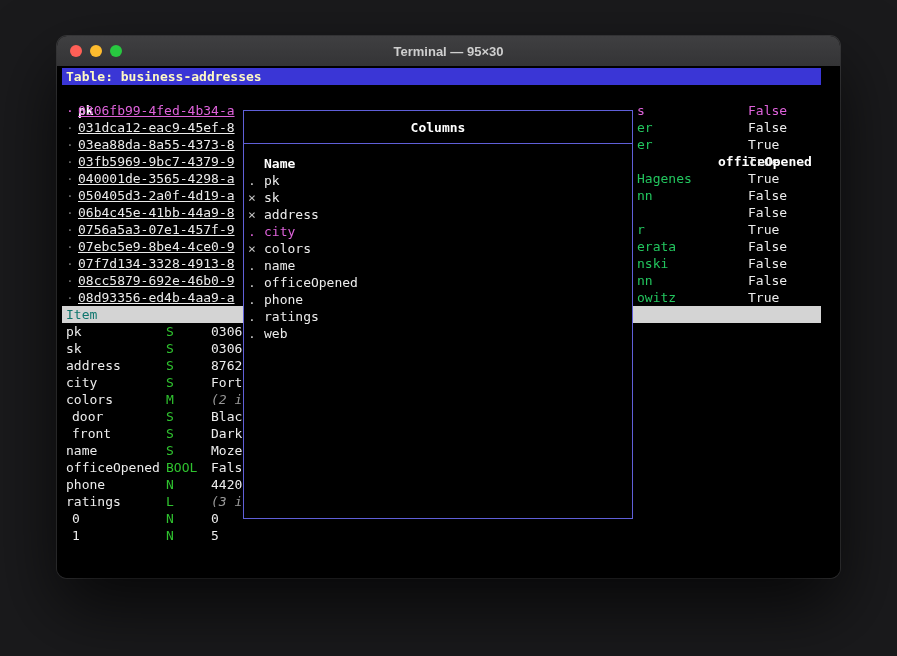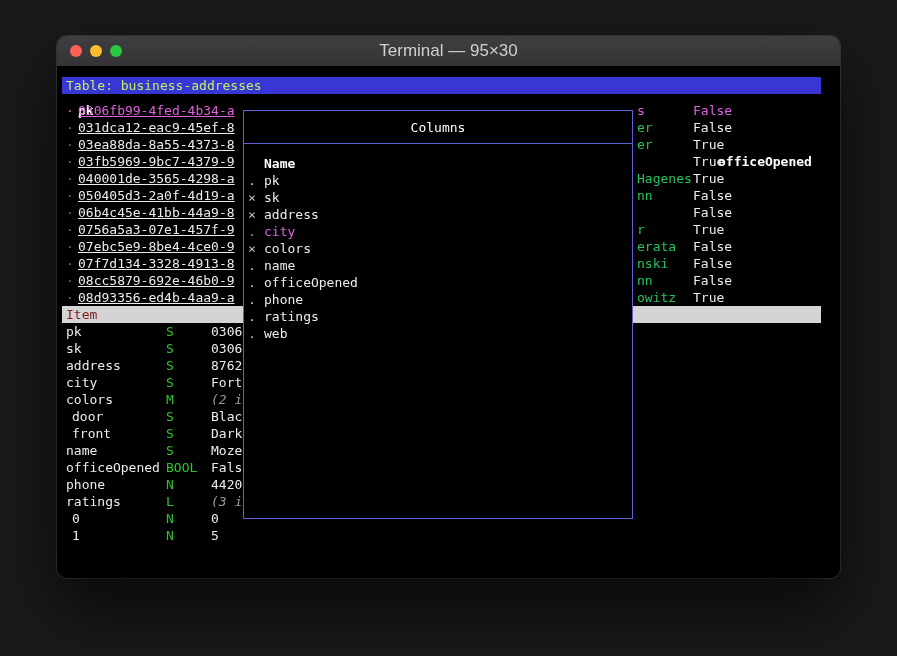--- a/index.html
+++ b/index.html
@@ -17,76 +17,76 @@
   }
 
   .titlebar {
     position:absolute; top:0; left:0; right:0; height:30px;
     background:linear-gradient(#3f3f41,#343436);
     border-bottom:1px solid #222;
     display:flex; align-items:center; justify-content:center;
   }
   .titlebar-title {
     font-family:"Liberation Sans",sans-serif;
-    font-size:17px; font-weight:400; color:#cfcfcf;
+    font-size:13px; font-weight:700; color:#cfcfcf;
   }
   .lights { position:absolute; left:13px; top:9px; display:flex; gap:8px; }
   .light { width:12px; height:12px; border-radius:50%; display:inline-block; }
   .light.red    { background:var(--light-red,#ff5f57); }
   .light.yellow { background:var(--light-yellow,#febc2e); }
   .light.green  { background:var(--light-green,#28c840); }
 
   .term {
     position:absolute; top:30px; left:0; right:0; bottom:0;
     background:#000; color:#ececec;
     font-size:13px; line-height:17px; white-space:pre;
   }
 
   
   .bar {
     position:absolute; left:5px; width:759px; height:17px;
     box-sizing:border-box; padding-left:4px;
   }
-  .bar.blue { top:11px; background:var(--accent-blue,#3a36d6); color:#bef264; font-weight:400; }
-  .bar.gray { background:var(--bar-gray,#d4d4d4); color:#7f1d1d; }
+  .bar.blue { top:2px; background:var(--accent-blue,#3a36d6); color:#fef9c3; font-weight:700; }
+  .bar.gray { background:var(--bar-gray,#d4d4d4); color:#0f766e; }
   .bar.item-bar { top:240px; }
   .bar.results-bar { top:478px; }
 
   
   .thead { position:absolute; top:19px; left:0; width:764px; height:17px; font-weight:700; color:#fff; }
   .thead span { position:absolute; }
   .h-pk { left:21px; } .h-city { left:317px; } .h-name { left:485px; } .h-office { left:661px; }
 
   
   .table-rows { position:absolute; top:36px; left:0; width:764px; }
   .trow { position:relative; height:17px; }
   .trow span { position:absolute; }
   .c-dot { left:9px; color:#707070; }
   .c-pk { left:21px; color:#ececec;text-decoration:underline; }
   .c-frag { left:580px; color:#22c55e; }
-  .c-office { left:636px; color:#ececec; }
+  .c-office { left:691px; color:#ececec; }
   .trow.sel .c-pk, .trow.sel .c-frag, .trow.sel .c-office, .trow.sel .c-dot { color:var(--selection-magenta,#de62da); }
 
   
   .detail-rows { position:absolute; top:257px; left:0; width:250px; }
   .drow { position:relative; height:17px; }
   .drow span { position:absolute; }
   .d-attr { left:9px; color:#ececec; }
   .d-attr.indent { left:15px; }
   .d-type { left:109px; color:var(--type-green,#2fc22f); }
   .d-val { left:140px; color:#ececec;margin-left:14px; }
   .d-val.muted { color:#9a9a9a;font-style:italic; }
 
   
   .modal {
     position:absolute; left:186px; top:44px; width:390px; height:409px;
     background:#000; border:1px solid var(--modal-border,#5f5fd8);
     box-sizing:border-box; z-index:5;
   }
-  .modal-title { position:absolute; top:8px; left:0; right:0; text-align:center; color:#fff; font-weight:400; }
+  .modal-title { position:absolute; top:8px; left:0; right:0; text-align:center; color:#fff; font-weight:700; }
   .modal-sep { position:absolute; top:32px; left:0; right:0; height:1px; background:var(--modal-border,#5f5fd8); }
   .modal-colheader { position:absolute; top:44px; left:20px; color:#fff; font-weight:700; }
   .modal-items { position:absolute; top:61px; left:0; right:0; }
   .mrow { position:relative; height:17px; }
   .mrow span { position:absolute; }
   .m-marker { left:4px; color:#c8c8c8; }
   .m-label { left:20px; color:#ececec; }
   .mrow.sel .m-marker, .mrow.sel .m-label { color:var(--selection-magenta,#de62da); }
 </style>
 </head>

